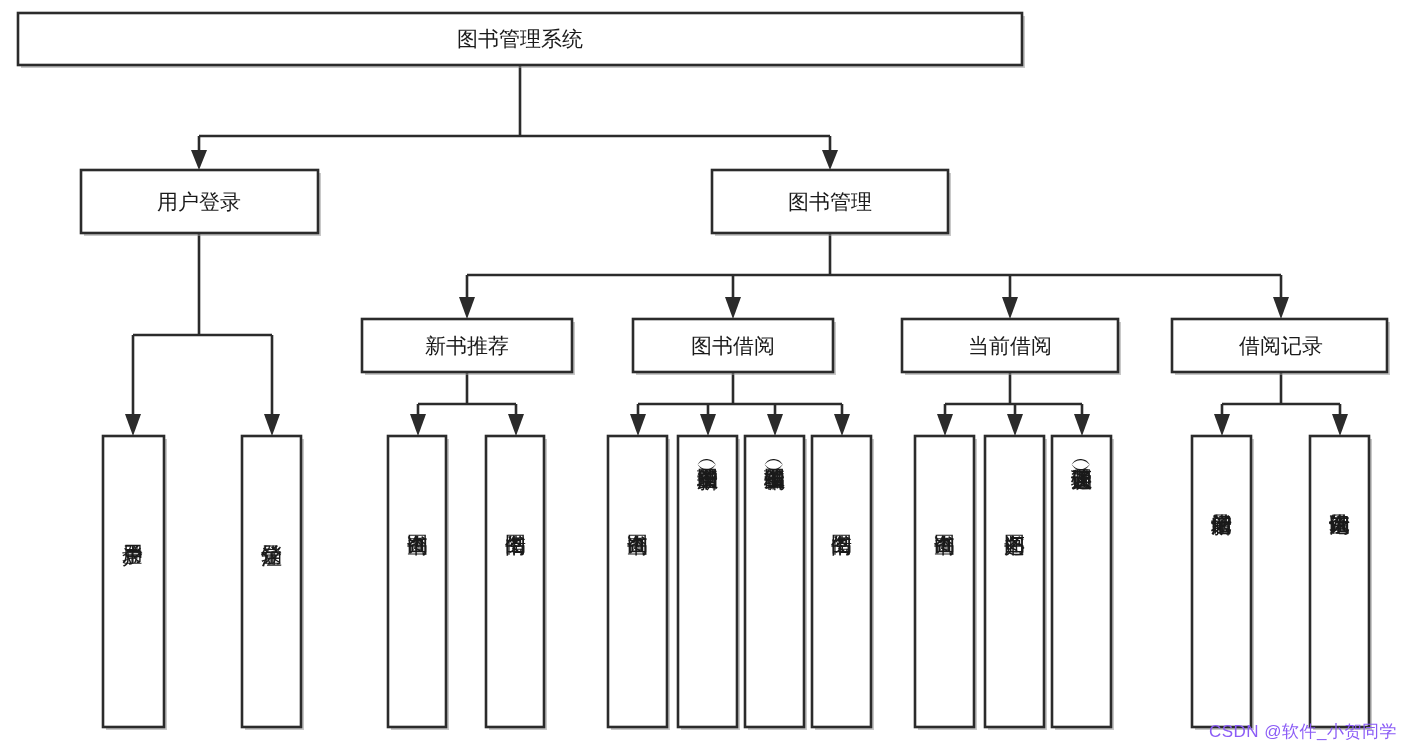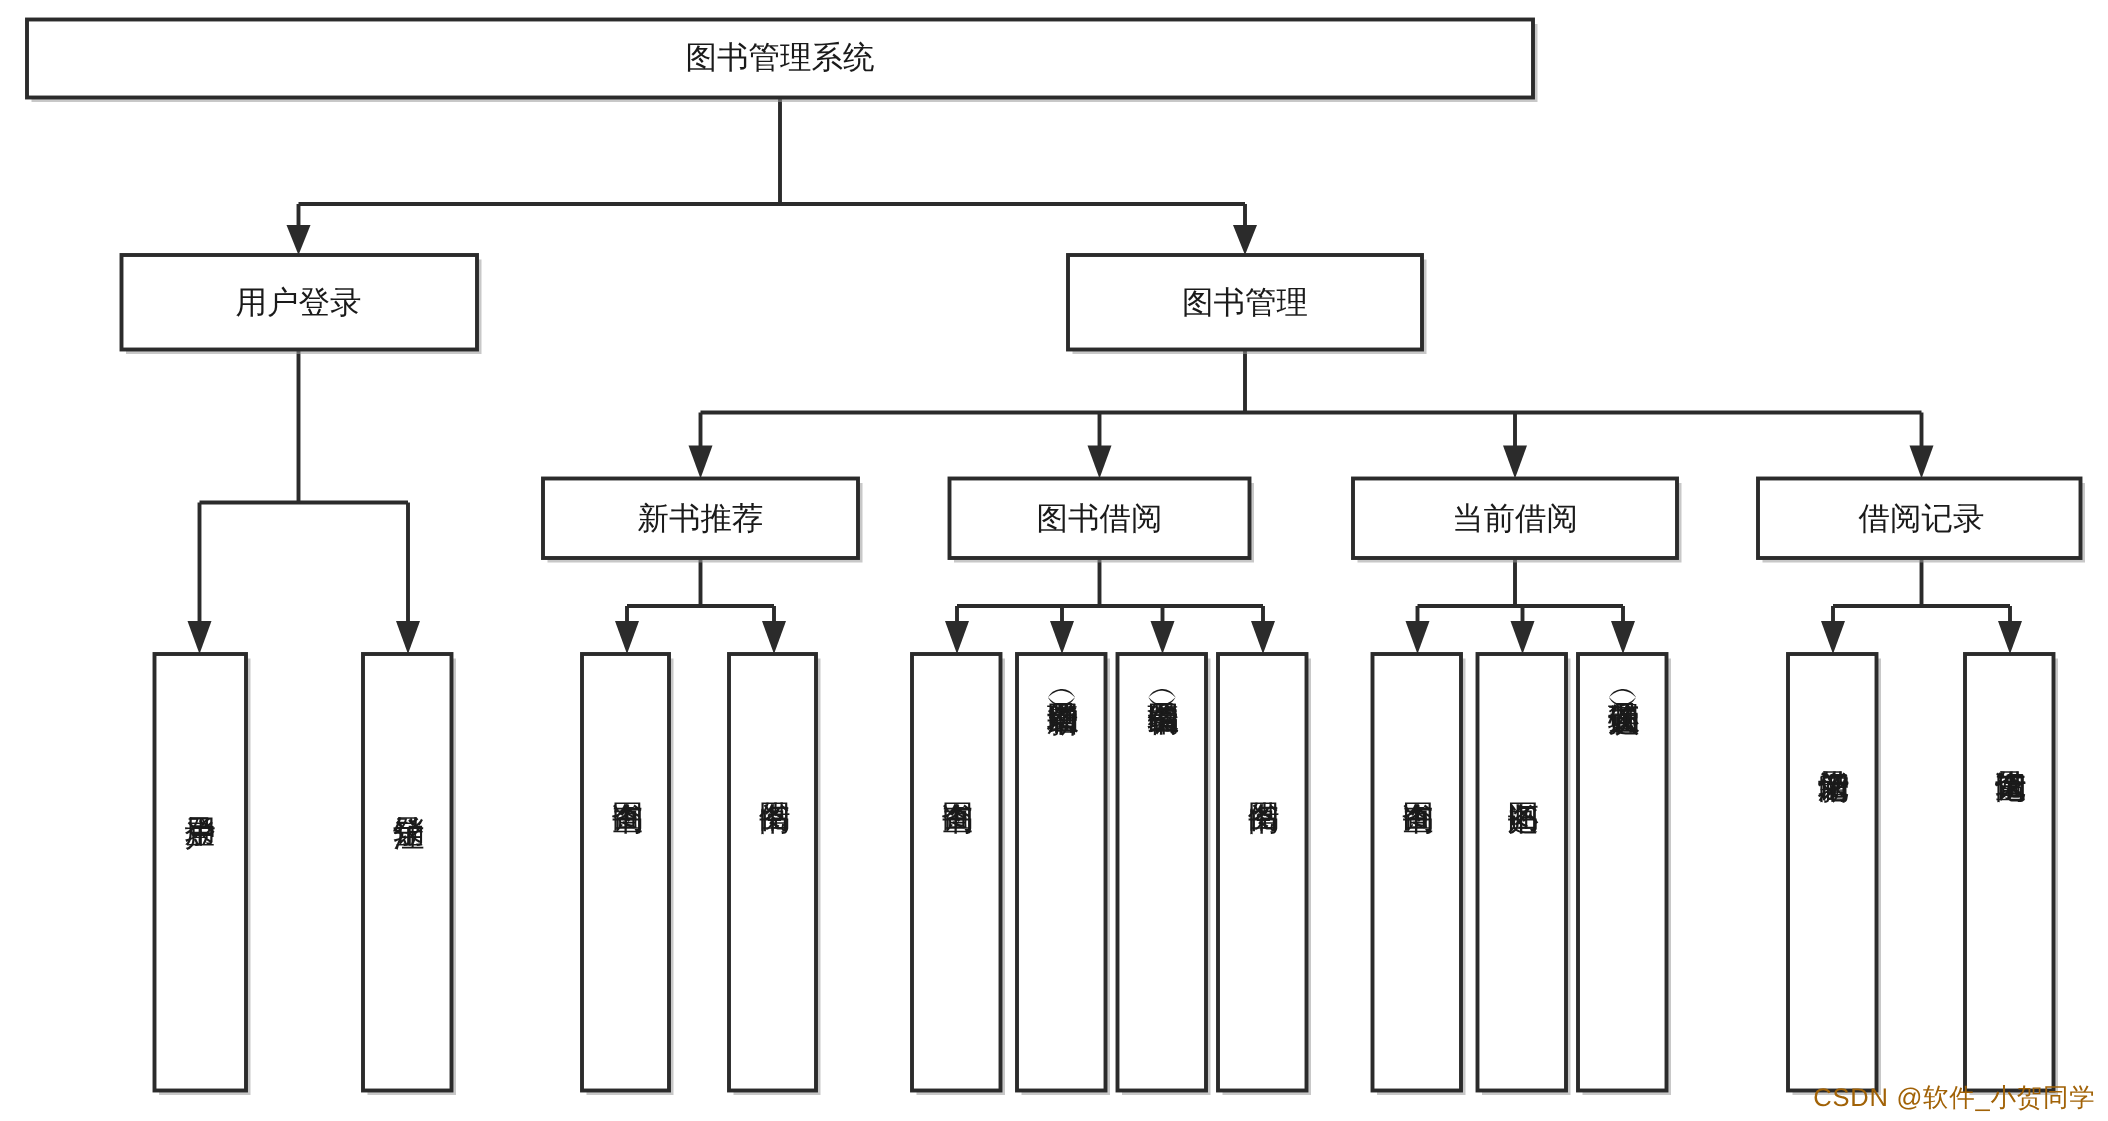--- a/index.html
+++ b/index.html
@@ -52,21 +52,21 @@
   .edge-arrow {
     fill: #2b2b2b;
     stroke: none;
   }
   .watermark {
     position: absolute;
     right: 8px;
     bottom: 4px;
     font-family: "Liberation Sans", "DejaVu Sans", sans-serif;
     font-size: 17px;
-    color: #a16207;
+    color: #8b5cf6;
     white-space: nowrap;
     letter-spacing: 0.5px;
     pointer-events: none;
   }
 </style>
 </head>
 <body>
 
 <div id="chart-root">
   <svg width="1405" height="747" viewBox="0 0 1405 747" xmlns="http://www.w3.org/2000/svg">

